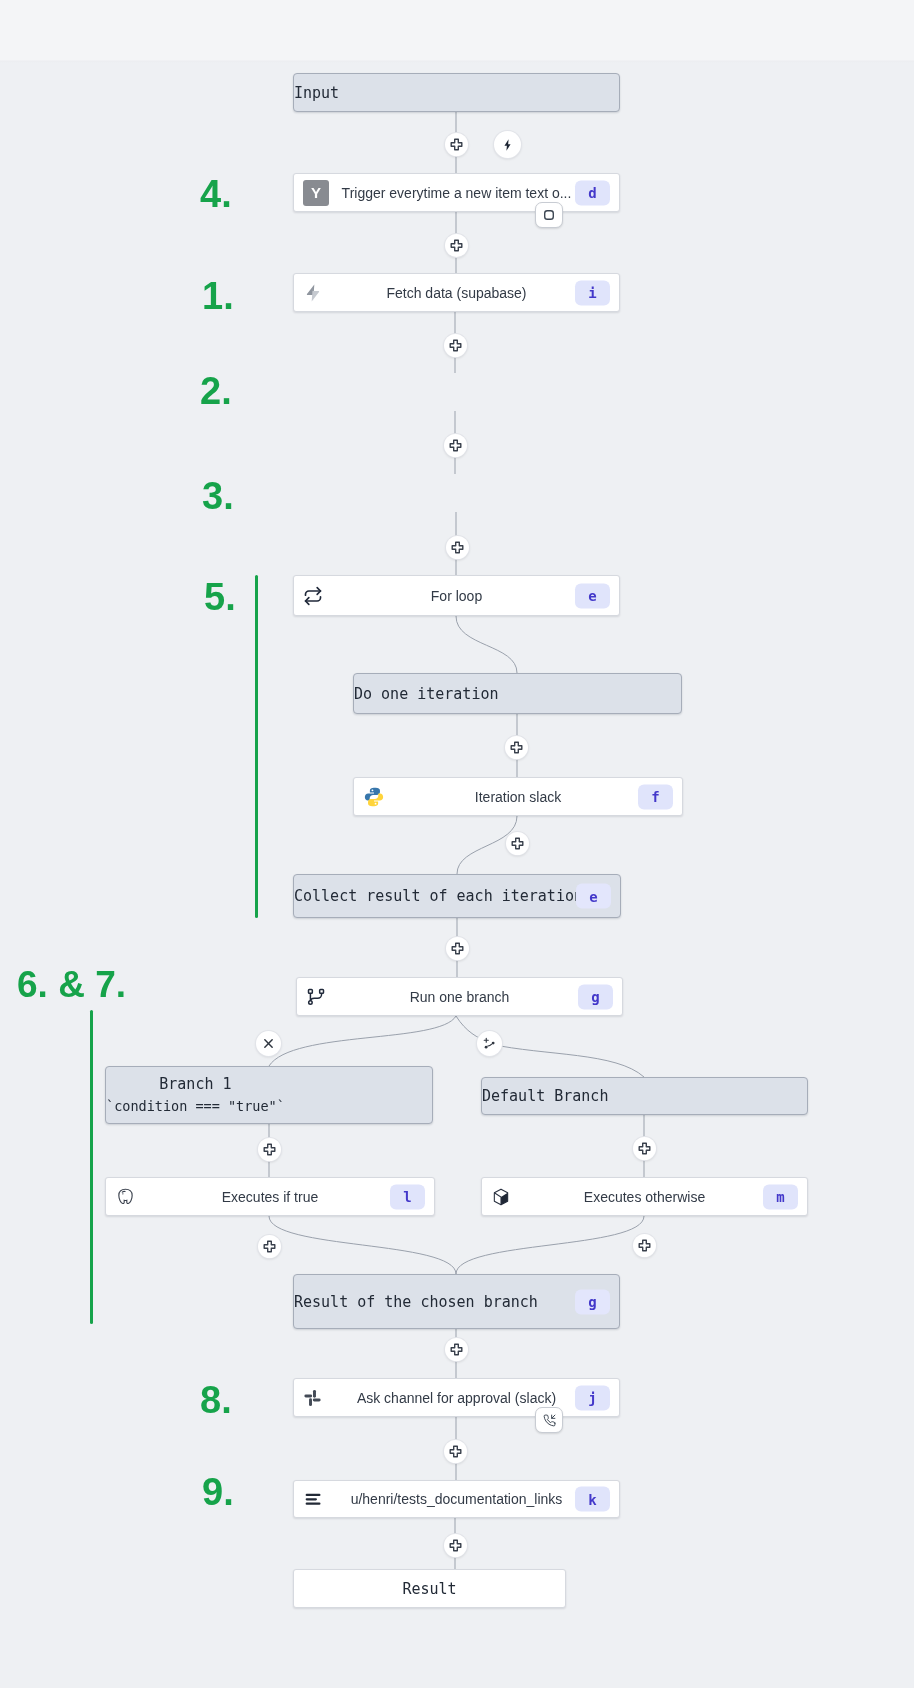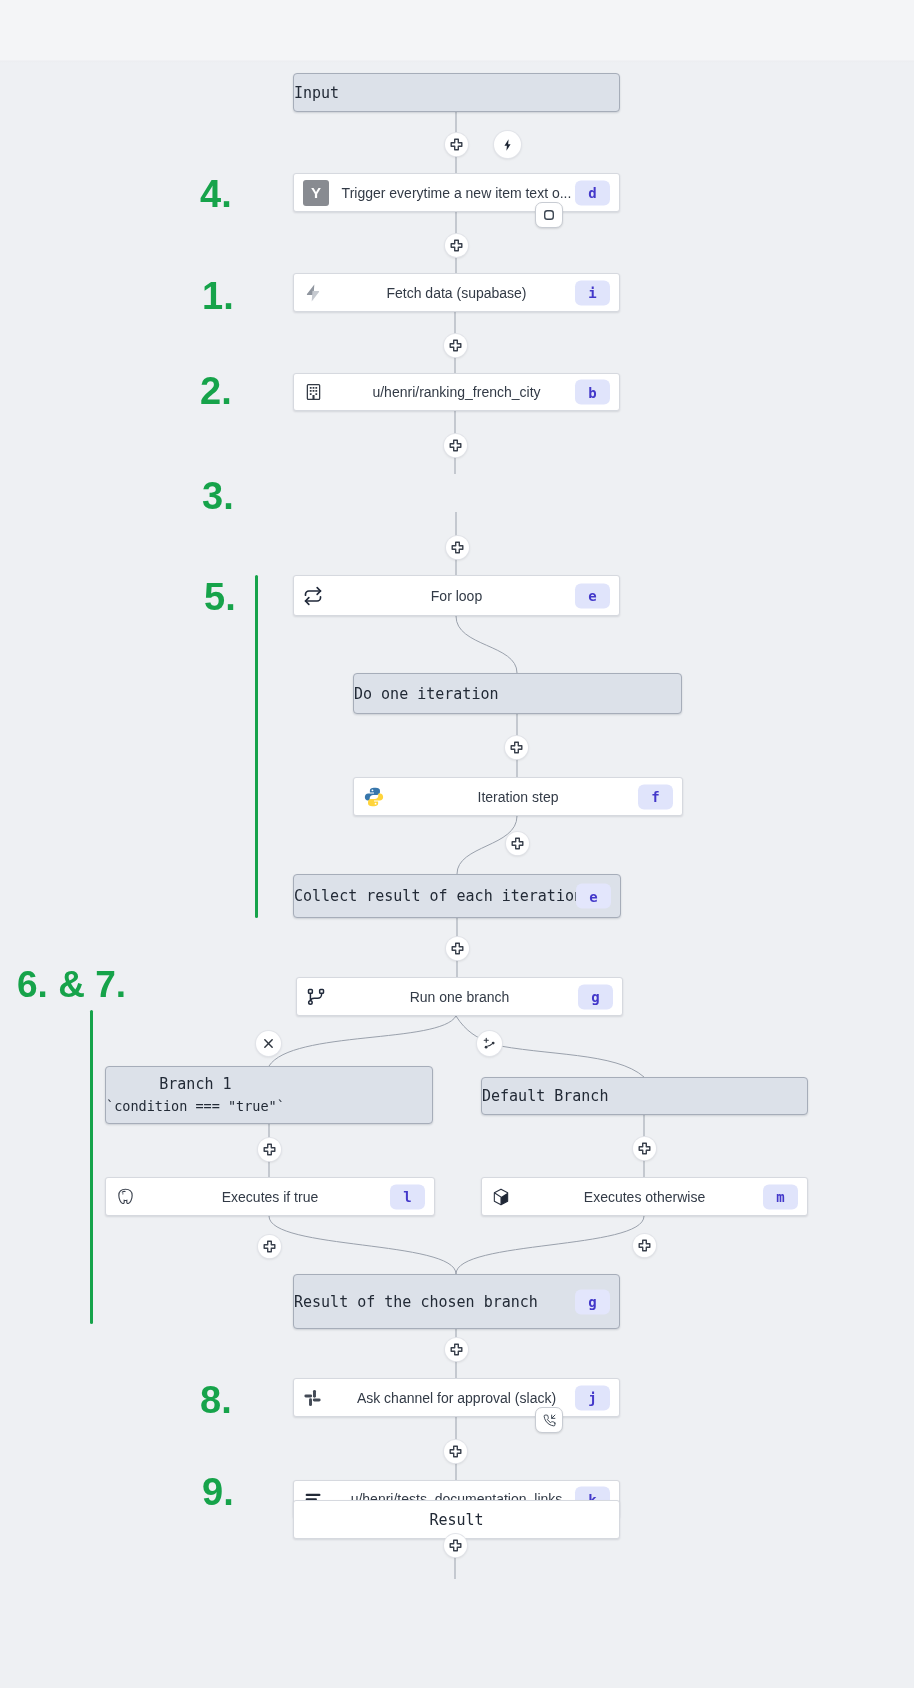--- a/index.html
+++ b/index.html
@@ -124,35 +124,20 @@
     <span class="icon-left">
       <svg width="20" viewBox="0 0 24 24">
         <path fill="#8f959e" d="M13.6 1.9 4.8 13.2c-.4.5 0 1.2.6 1.2h7.1l-.4 7.4z"></path>
         <path fill="#c6cad0" d="M10.4 22.1l8.8-11.3c.4-.5 0-1.2-.6-1.2h-7.1l.4-7.4z"></path>
       </svg>
     </span>
     <span class="label">Fetch data (supabase)</span>
     <span class="badge">i</span>
   </div>
 
-  <div class="node" style="left:293px;top:373px;width:327px;height:38px">
-    <span class="icon-left">
-      <svg width="21" viewBox="0 0 24 24" fill="none" stroke="#333a45" stroke-width="1.5">
-        <rect x="5" y="3.5" width="14" height="17" rx="1"></rect>
-        <g fill="#333a45" stroke="none">
-          <path d="M7.8 6.3h2v2h-2zM11 6.3h2v2h-2zM14.2 6.3h2v2h-2z"></path>
-          <path d="M7.8 9.8h2v2h-2zM11 9.8h2v2h-2zM14.2 9.8h2v2h-2z"></path>
-          <path d="M7.8 13.3h2v2h-2zM14.2 13.3h2v2h-2z"></path>
-          <path d="M10.8 15.5h2.4v5h-2.4z"></path>
-        </g>
-      </svg>
-    </span>
-    <span class="label">u/henri/ranking_french_city</span>
-    <span class="badge">b</span>
-  </div>
 
 
   <div class="node" style="left:293px;top:575px;width:327px;height:41px">
     <span class="icon-left">
       <svg width="20" viewBox="0 0 24 24" fill="none" stroke="#20293a" stroke-width="2" stroke-linecap="round" stroke-linejoin="round">
         <path d="m17 2 4 4-4 4"></path>
           <path d="M3 11v-1a4 4 0 0 1 4-4h14"></path>
         <path d="m7 22-4-4 4-4"></path>
           <path d="M21 13v1a4 4 0 0 1-4 4H3"></path>
       </svg>
@@ -165,21 +150,21 @@
     <span>Do one iteration</span>
   </div>
 
   <div class="node" style="left:353px;top:777px;width:330px;height:39px">
     <span class="icon-left">
       <svg width="22" viewBox="0 0 24 24">
         <path fill="#3776ab" d="M11.9 2c-2.6 0-4.4 1.1-4.4 3v2.2h4.5v.9H5.6C3.6 8.1 2 9.7 2 12c0 2.3 1.4 3.9 3.4 3.9h1.9v-2.6c0-2 1.7-3.6 3.8-3.6h4.4c1.7 0 3-1.4 3-3.1V5c0-1.8-1.9-3-4.6-3h-2zm-1.6 1.7a1 1 0 1 1 0 2 1 1 0 0 1 0-2z"></path>
         <path fill="#ffd43b" d="M12.1 22c2.6 0 4.4-1.1 4.4-3v-2.2H12v-.9h6.4c2 0 3.6-1.6 3.6-3.9 0-2.3-1.4-3.9-3.4-3.9h-1.9v2.6c0 2-1.7 3.6-3.8 3.6H8.5c-1.7 0-3 1.4-3 3.1V19c0 1.8 1.9 3 4.6 3h2zm1.6-1.7a1 1 0 1 1 0-2 1 1 0 0 1 0 2z"></path>
       </svg>
     </span>
-    <span class="label">Iteration step</span>
+    <span class="label">Iteration slack</span>
     <span class="badge">f</span>
   </div>
 
   <div class="vnode" style="left:293px;top:874px;width:328px;height:44px">
     <span style="margin-right:34px">Collect result of each iteration</span>
     <span class="badge" style="background:#e3e6fc">e</span>
   </div>
 
   <div class="node" style="left:296px;top:977px;width:327px;height:39px">
     <span class="icon-left">
@@ -276,21 +261,21 @@
       <svg width="21" viewBox="0 0 24 24" fill="#222936">
         <rect x="3" y="6" width="17" height="2.6" rx="1.3"></rect>
         <rect x="3" y="11" width="13" height="2.6" rx="1.3"></rect>
         <rect x="3" y="16" width="17" height="2.6" rx="1.3"></rect>
       </svg>
     </span>
     <span class="label">u/henri/tests_documentation_links</span>
     <span class="badge">k</span>
   </div>
 
-  <div class="node" style="left:293px;top:1500px;width:327px;height:39px;font-family:'DejaVu Sans Mono',monospace">
+  <div class="node" style="left:293px;top:1569px;width:273px;height:39px;font-family:'DejaVu Sans Mono',monospace">
     <span style="font-size:15px;color:#222a36;font-family:'DejaVu Sans Mono',monospace">Result</span>
   </div>
 
 <div class="plus" style="left: 444.5px; top: 132.5px;">
       <span style="display:flex">
         <svg width="13" viewBox="0 0 13 13">
           <path d="M4.7 1.2h3.6v3.5h3.5v3.6H8.3v3.5H4.7V8.3H1.2V4.7h3.5z" fill="#fff" stroke="#39404c" stroke-width="1.4" stroke-linejoin="round"></path>
         </svg>
       </span>
     </div>

